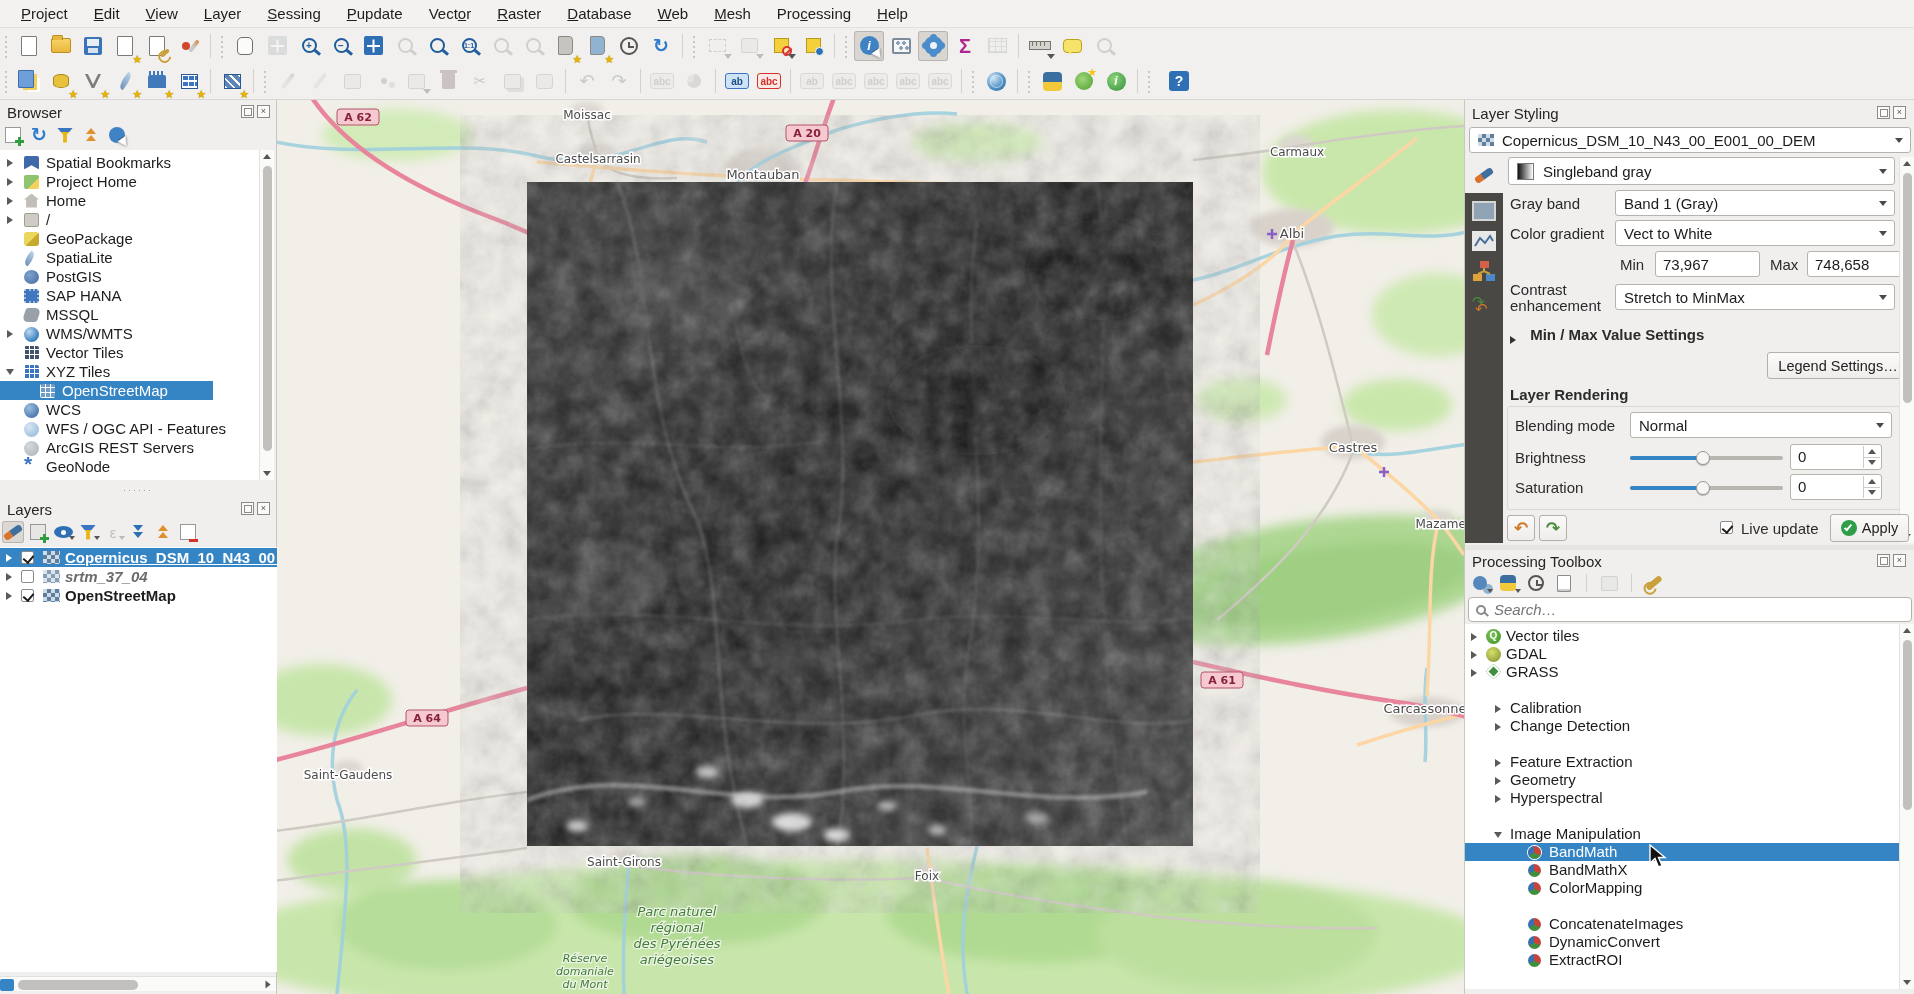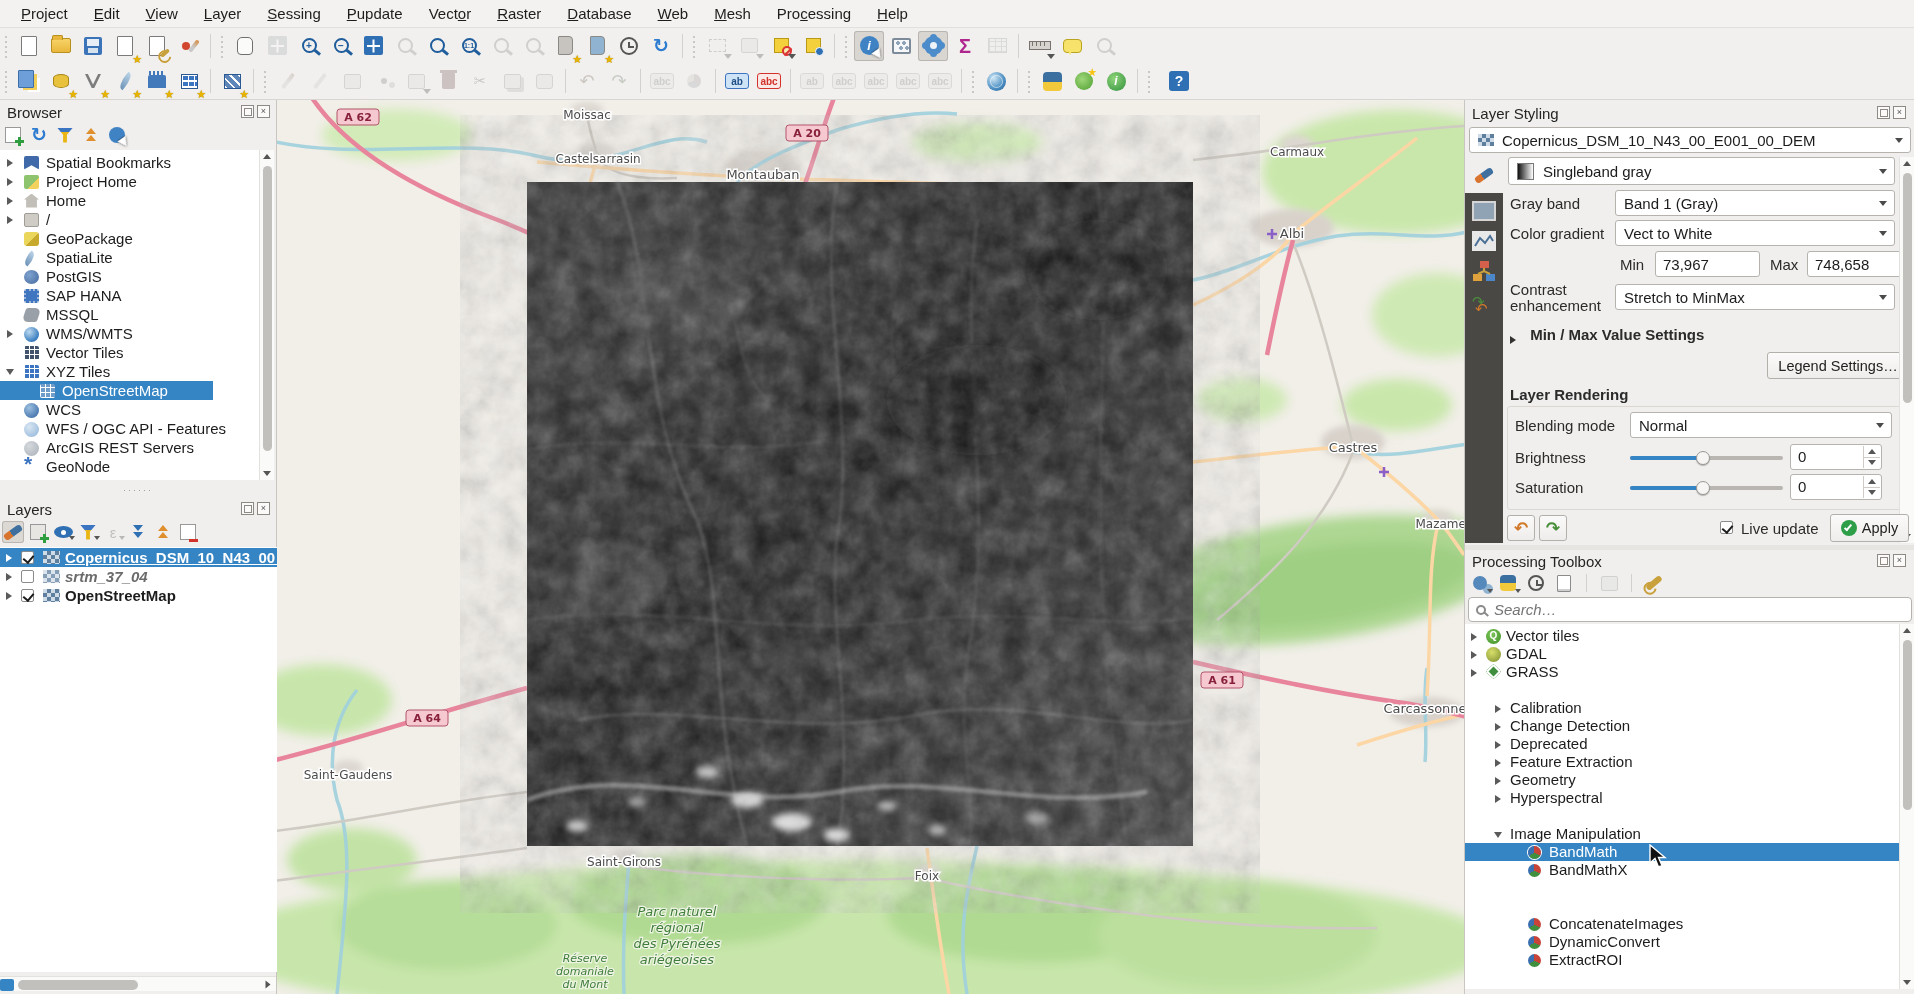--- a/index.html
+++ b/index.html
@@ -929,24 +929,20 @@
         <span class="lbl" style="left:41px">GRASS</span>
       </div>
     <div class="tree-row" style="top:75px;height:18px;line-height:18px">
         <span class="tri-r" style="left:30px"></span>
         <span class="lbl" style="left:45px">Calibration</span>
       </div>
     <div class="tree-row" style="top:93px;height:18px;line-height:18px">
         <span class="tri-r" style="left:30px"></span>
         <span class="lbl" style="left:45px">Change Detection</span>
       </div>
-    <div class="tree-row" style="top:111px;height:18px;line-height:18px">
-        <span class="tri-r" style="left:30px"></span>
-        <span class="lbl" style="left:45px">Deprecated</span>
-      </div>
     <div class="tree-row" style="top:129px;height:18px;line-height:18px">
         <span class="tri-r" style="left:30px"></span>
         <span class="lbl" style="left:45px">Feature Extraction</span>
       </div>
     <div class="tree-row" style="top:147px;height:18px;line-height:18px">
         <span class="tri-r" style="left:30px"></span>
         <span class="lbl" style="left:45px">Geometry</span>
       </div>
     <div class="tree-row" style="top:165px;height:18px;line-height:18px">
         <span class="tri-r" style="left:30px"></span>
@@ -956,20 +952,24 @@
         <span class="tri-d" style="left:29px"></span>
         <span class="lbl" style="left:45px">Image Manipulation</span>
       </div>
     <div class="tree-row sel" style="top:219px;height:18px;line-height:18px">
         <span class="ticon" style="left:63px;width:13px;height:13px;top:2.5px;border-radius:50%;background:conic-gradient(#c94438 0 33%,#3f8f3f 0 66%,#3b6fb0 0);box-shadow:0 0 0 1px #fff"></span>
         <span class="lbl" style="left:84px">BandMath</span>
       </div>
     <div class="tree-row" style="top:237px;height:18px;line-height:18px">
         <span class="ticon" style="left:63px;width:13px;height:13px;top:2.5px;border-radius:50%;background:conic-gradient(#c94438 0 33%,#3f8f3f 0 66%,#3b6fb0 0)"></span>
         <span class="lbl" style="left:84px">BandMathX</span>
+      </div>
+    <div class="tree-row" style="top:255px;height:18px;line-height:18px">
+        <span class="ticon" style="left:63px;width:13px;height:13px;top:2.5px;border-radius:50%;background:conic-gradient(#c94438 0 33%,#3f8f3f 0 66%,#3b6fb0 0)"></span>
+        <span class="lbl" style="left:84px">ColorMapping</span>
       </div>
     <div class="tree-row" style="top:309px;height:18px;line-height:18px">
         <span class="ticon" style="left:63px;width:13px;height:13px;top:2.5px;border-radius:50%;background:conic-gradient(#c94438 0 33%,#3f8f3f 0 66%,#3b6fb0 0)"></span>
         <span class="lbl" style="left:84px">DynamicConvert</span>
       </div>
     <div class="tree-row" style="top:291px;height:18px;line-height:18px">
         <span class="ticon" style="left:63px;width:13px;height:13px;top:2.5px;border-radius:50%;background:conic-gradient(#c94438 0 33%,#3f8f3f 0 66%,#3b6fb0 0)"></span>
         <span class="lbl" style="left:84px">ConcatenateImages</span>
       </div>
     <div class="tree-row" style="top:327px;height:18px;line-height:18px">

